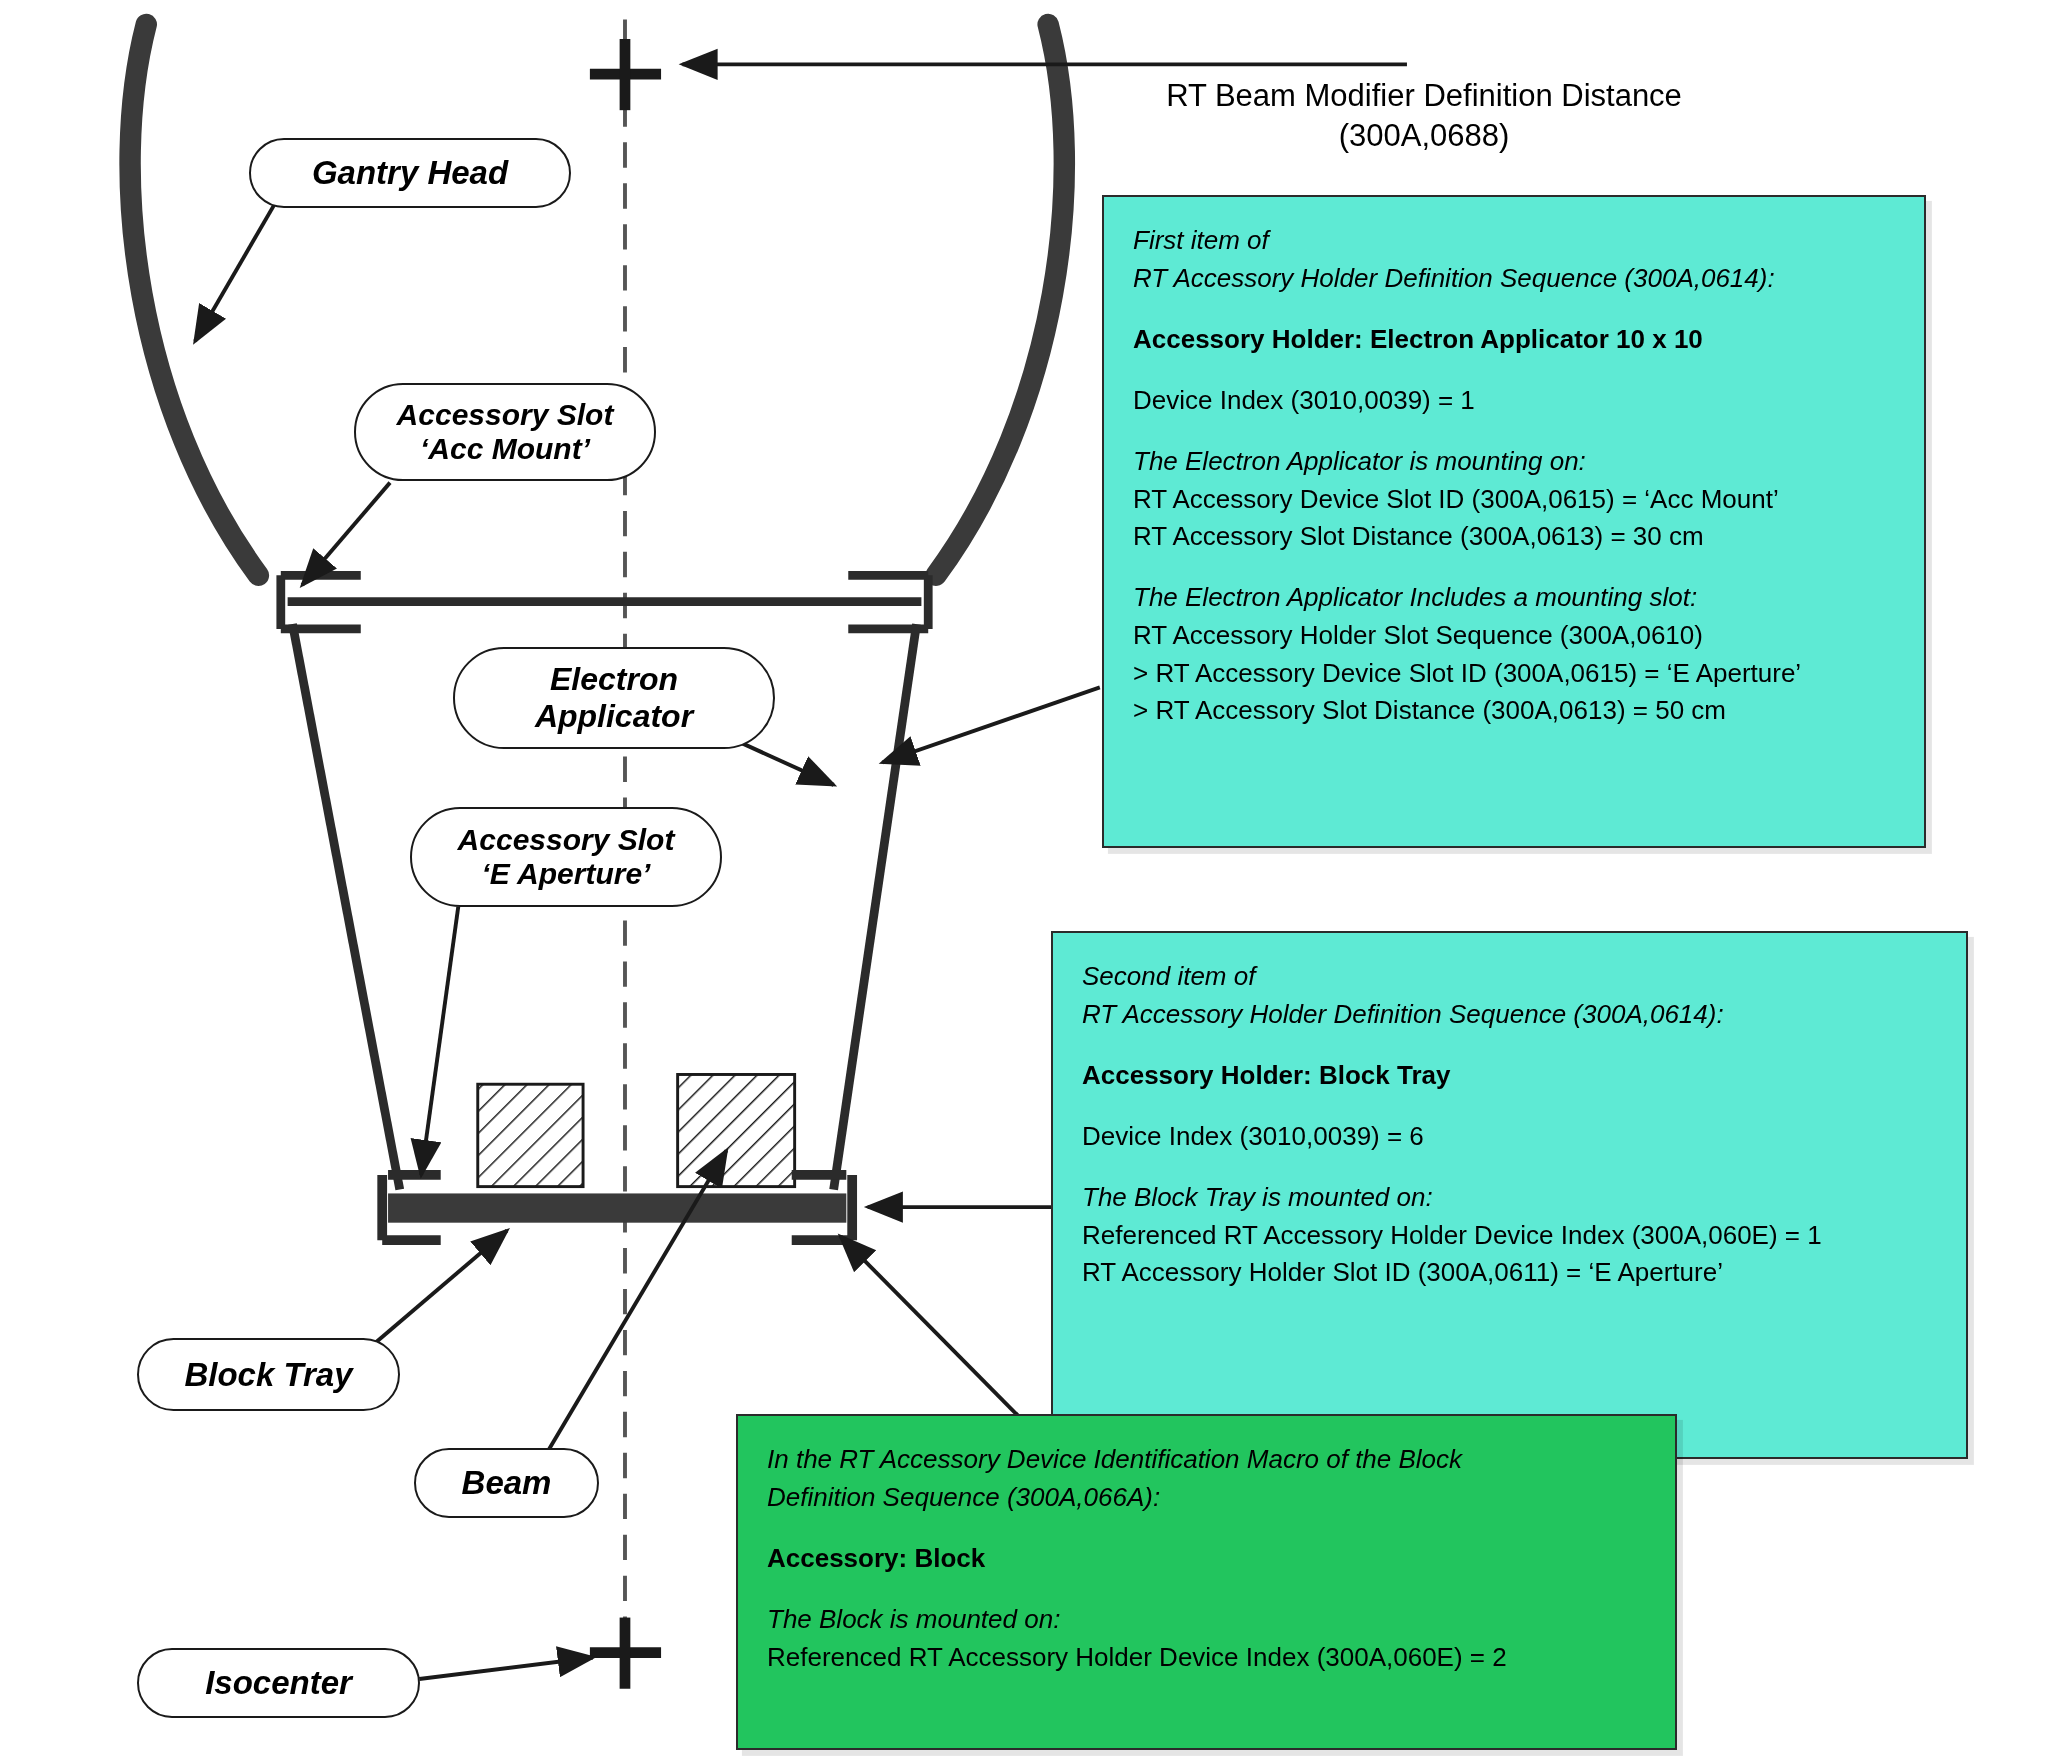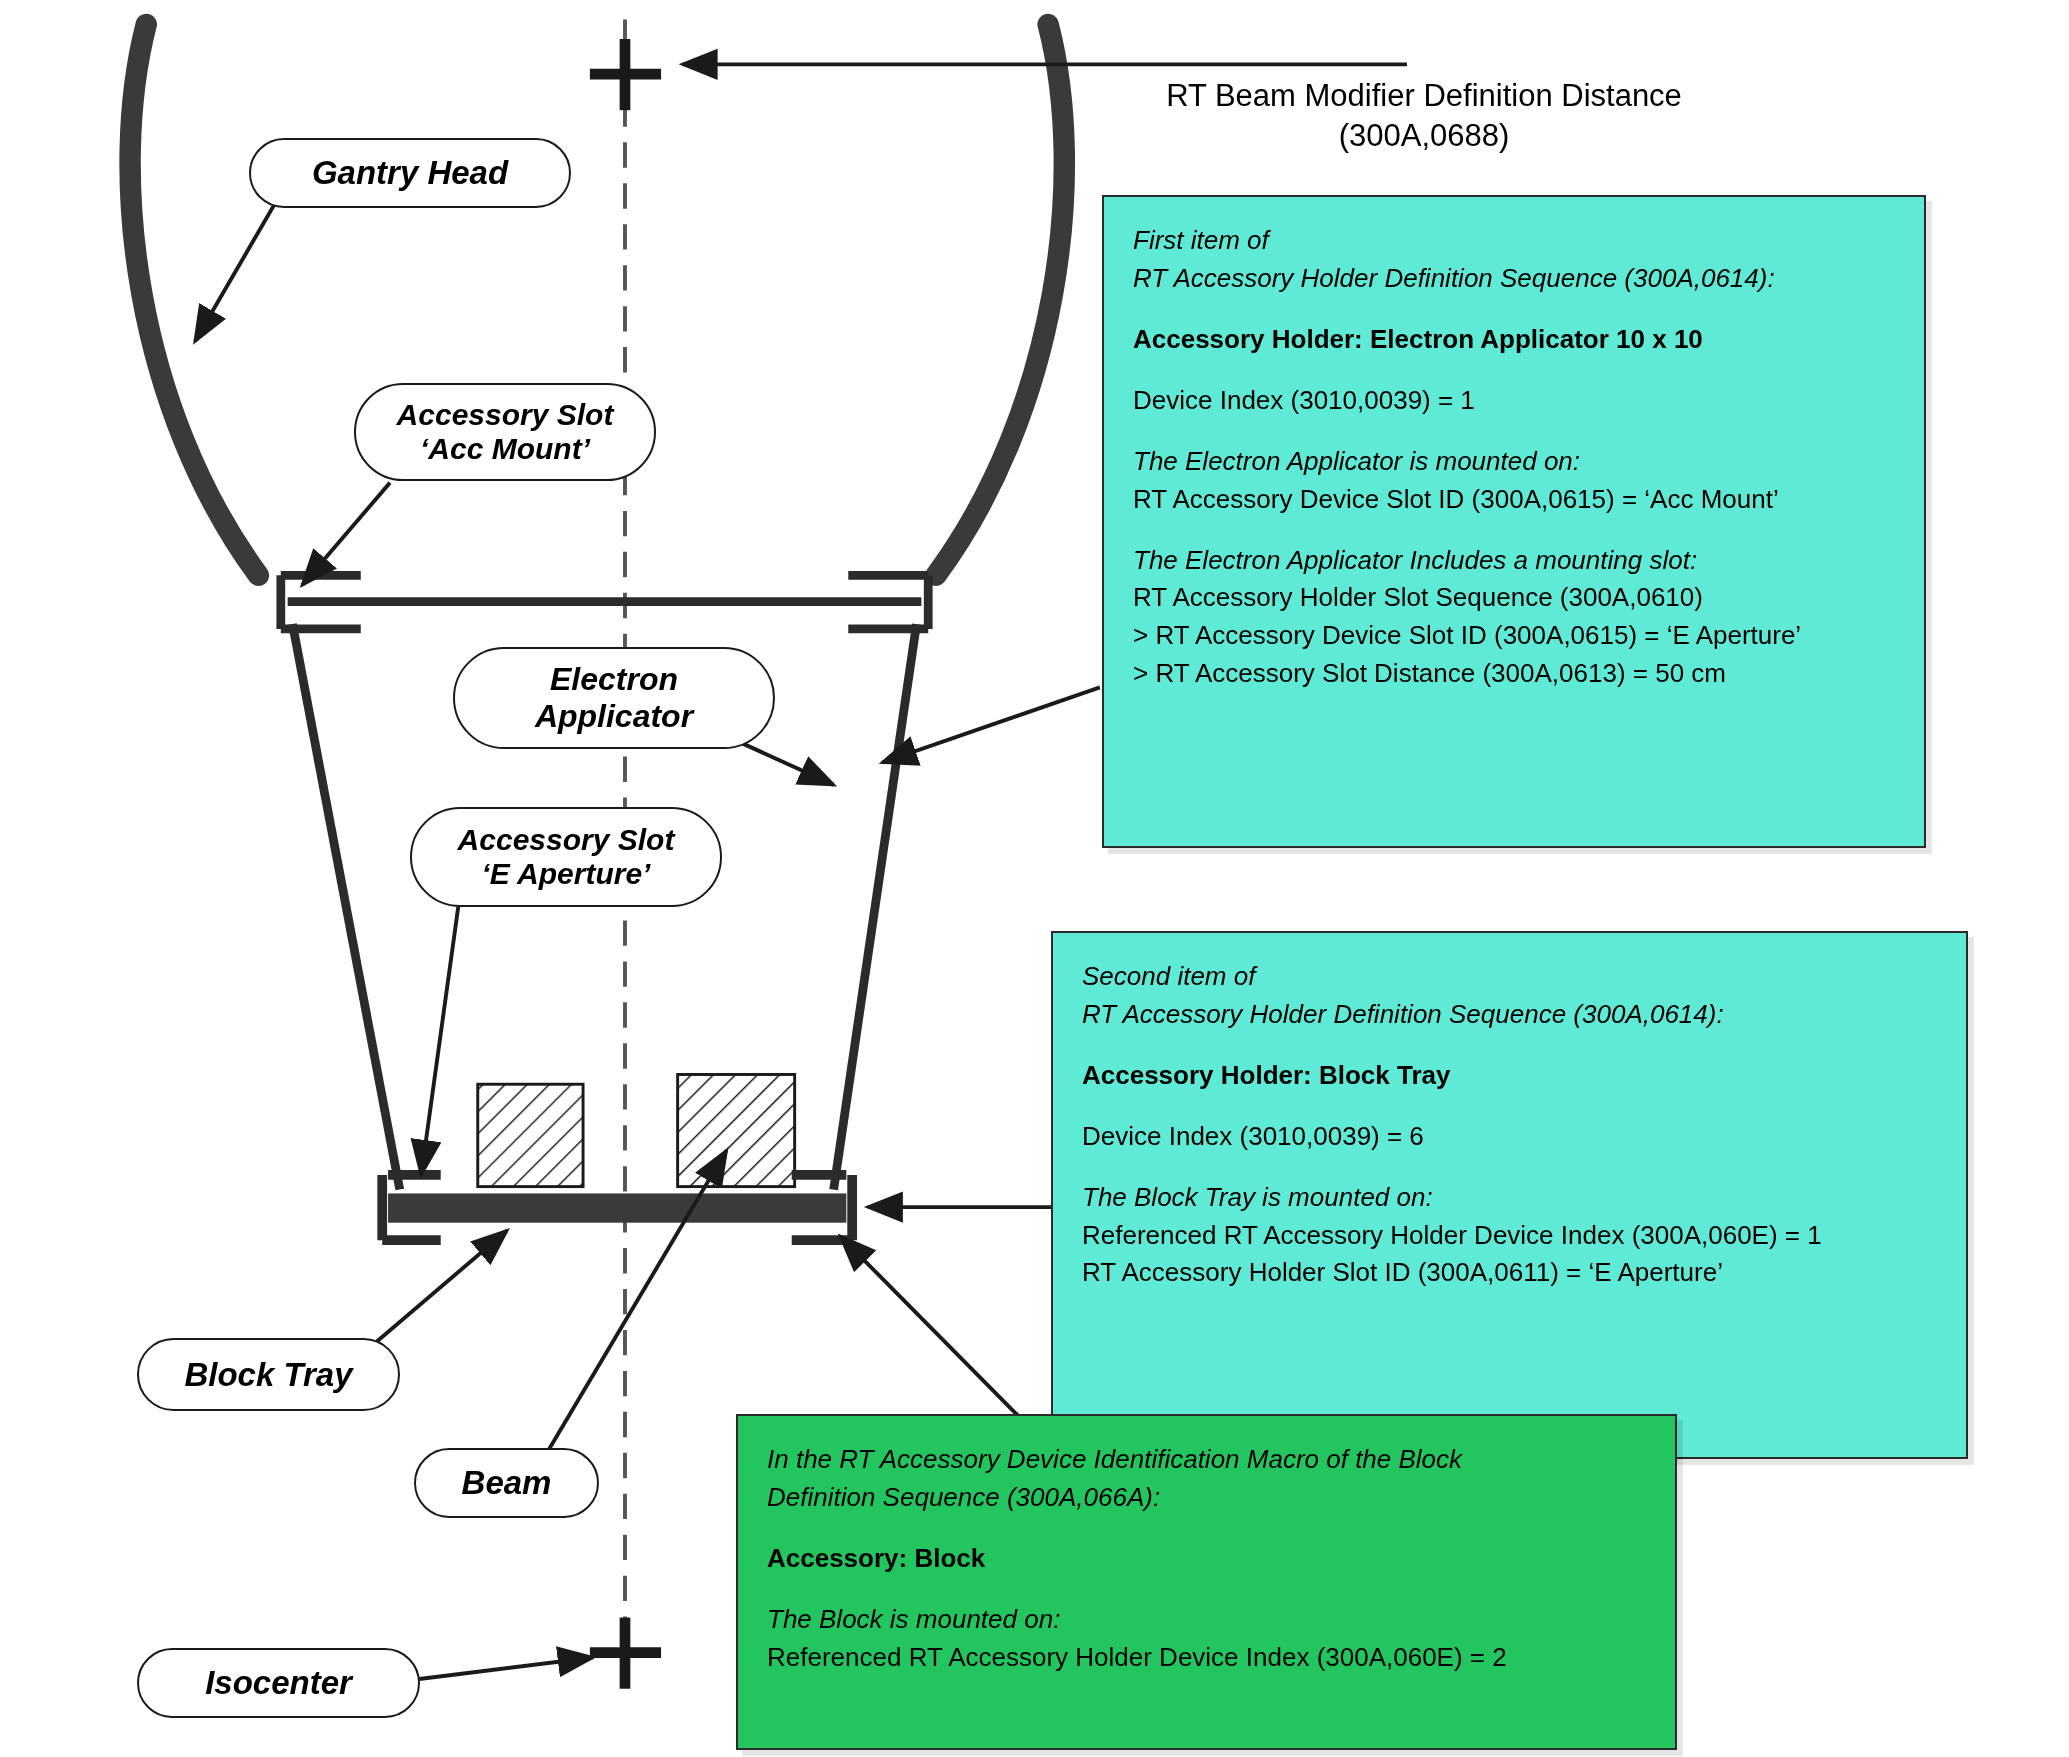--- a/index.html
+++ b/index.html
@@ -179,22 +179,23 @@
 
   <div class="textbox" style="left:1102px; top:195px; width:824px; height:653px; font-size:26px;">
     <div class="inner">
       <div class="tb-line ital">First item of</div>
       <div class="tb-line ital">RT Accessory Holder Definition Sequence (300A,0614):</div>
       <div class="gap"></div>
       <div class="tb-line bold">Accessory Holder:  Electron Applicator 10 x 10</div>
       <div class="gap"></div>
       <div class="tb-line">Device Index (3010,0039) = 1</div>
       <div class="gap"></div>
-      <div class="tb-line ital">The Electron Applicator is mounted on:</div>
+      <div class="tb-line ital">The Electron Applicator is mounting on:</div>
       <div class="tb-line">RT Accessory Device Slot ID (300A,0615) = ‘Acc Mount’</div>
+      <div class="tb-line">RT Accessory Slot Distance (300A,0613) = 30 cm</div>
       <div class="gap"></div>
       <div class="tb-line ital">The Electron Applicator Includes a mounting slot:</div>
       <div class="tb-line">RT Accessory Holder Slot Sequence (300A,0610)</div>
       <div class="tb-line">&gt; RT Accessory Device Slot ID (300A,0615) = ‘E Aperture’</div>
       <div class="tb-line">&gt; RT Accessory Slot Distance (300A,0613) = 50 cm</div>
     </div>
   </div>
 
   <div class="textbox" style="left:1051px; top:931px; width:917px; height:528px; font-size:26px;">
     <div class="inner">

